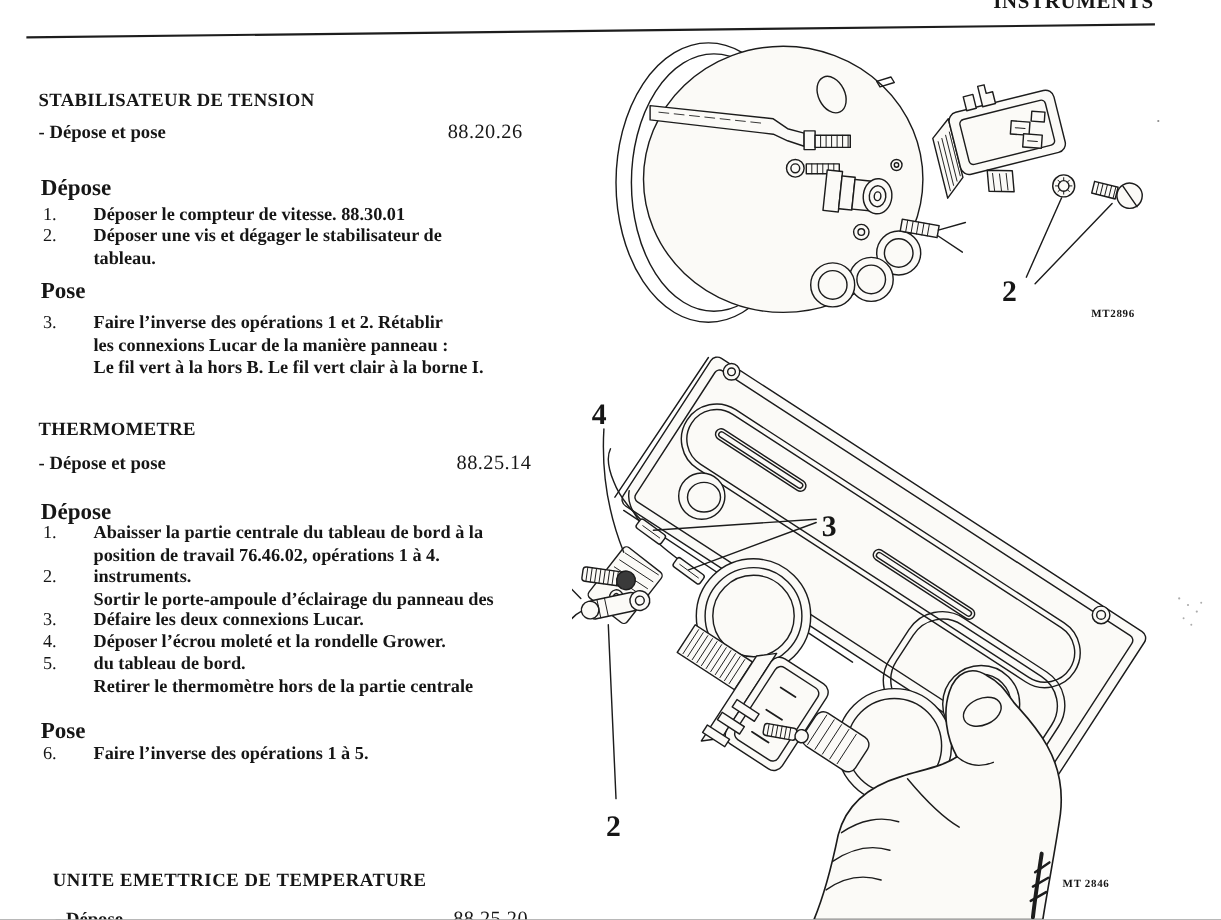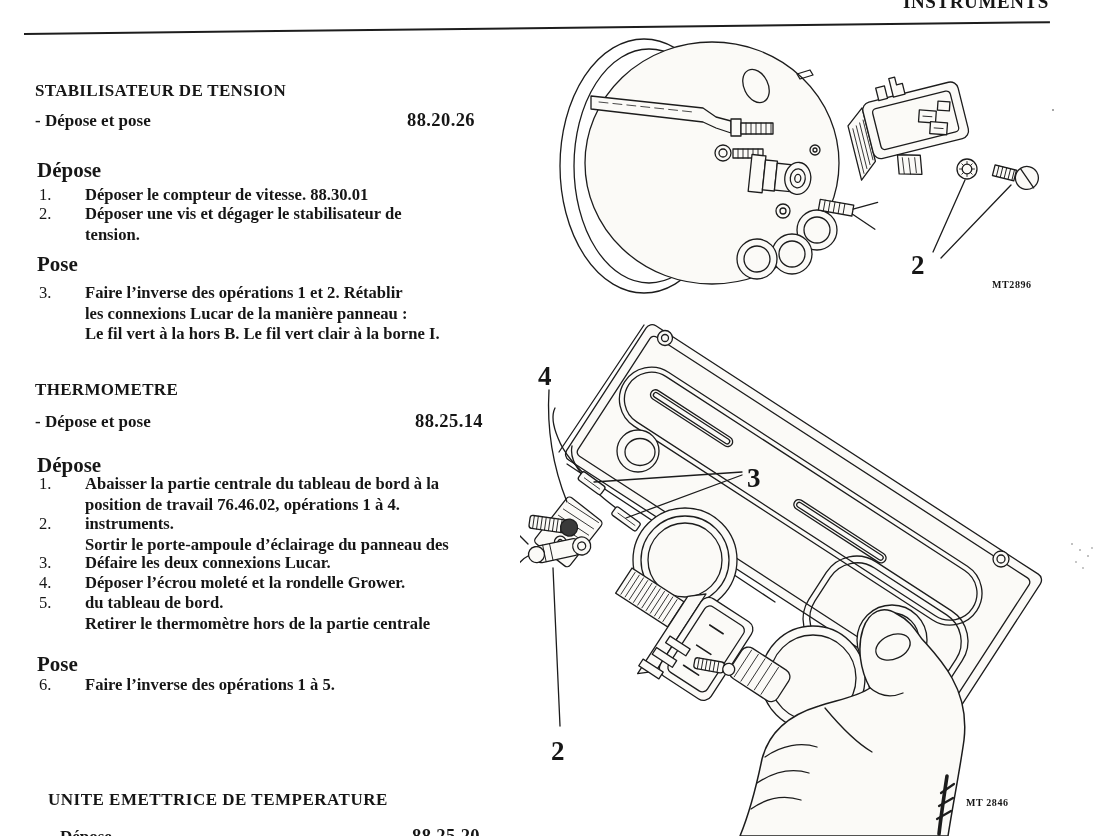--- a/index.html
+++ b/index.html
@@ -12,21 +12,21 @@
     position:absolute;top:-9px;left:903px;font-weight:bold;font-size:19px;
     letter-spacing:.6px;white-space:nowrap;
   }
   .head-rule{
     position:absolute;top:33px;left:24px;width:1026px;height:2.4px;background:#1d1d1d;
     transform:rotate(-0.66deg);transform-origin:left center;
   }
   .sec-title{position:absolute;left:35px;margin:0;font-size:17px;font-weight:bold;letter-spacing:.3px;white-space:nowrap;text-align:right;}
   .oprow{position:absolute;left:35px;width:440px;display:flex;justify-content:space-between;align-items:baseline;white-space:nowrap;}
   .opname{font-weight:bold;font-size:17px;}
-  .opcode{font-weight:bold;font-size:18.5px;letter-spacing:.4px;}
+  .opcode{font-weight:normal;font-size:18.5px;letter-spacing:.4px;}
   .subhead{position:absolute;left:37px;margin:0;font-size:21px;font-weight:bold;}
   .step{position:absolute;left:39px;width:475px;display:flex;font-size:16.6px;line-height:20.6px;}
   .step .num{width:46px;flex:none;}
   .step .lines{flex:1;font-weight:bold;}
   .fig{position:absolute;}
   .fig text{font-family:"Liberation Serif",serif;fill:#161616;}
   .callout{font-size:27px;font-weight:bold;}
   .figcap{font-family:"Liberation Sans",sans-serif;font-size:10px;letter-spacing:.6px;fill:#2b2b2b;font-weight:bold;}
 </style>
 </head>
@@ -45,21 +45,21 @@
     </div>
     <h3 class="subhead" style="top:158px">Dépose</h3>
     <div class="step" style="top:185px">
       <span class="num">1.</span>
       <span class="lines"><span>Déposer le compteur de vitesse. 88.30.01</span></span>
     </div>
     <div class="step" style="top:204px">
       <span class="num">2.</span>
       <span class="lines">
         <div>Déposer une vis et dégager le stabilisateur de</div>
-        <div>tension.</div>
+        <div>tableau.</div>
       </span>
     </div>
     <h3 class="subhead" style="top:252px">Pose</h3>
     <div class="step" style="top:283px">
       <span class="num">3.</span>
       <span class="lines">
         <div>Faire l’inverse des opérations 1 et 2. Rétablir</div>
         <div>les connexions Lucar de la manière panneau :</div>
         <div>Le fil vert à la hors B. Le fil vert clair à la borne I.</div>
       </span>

